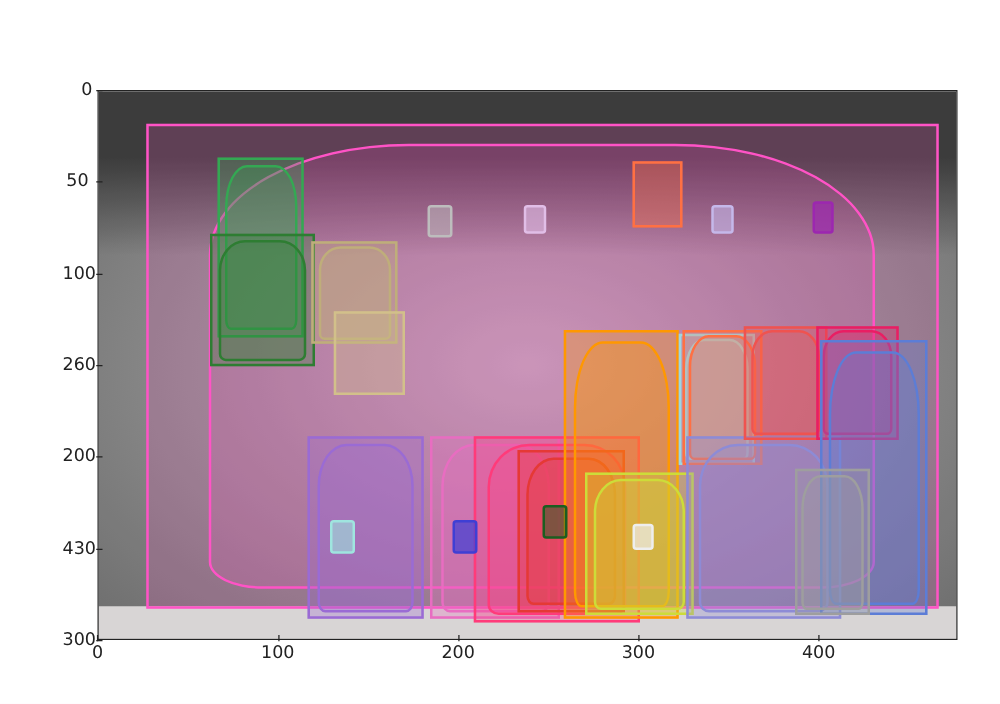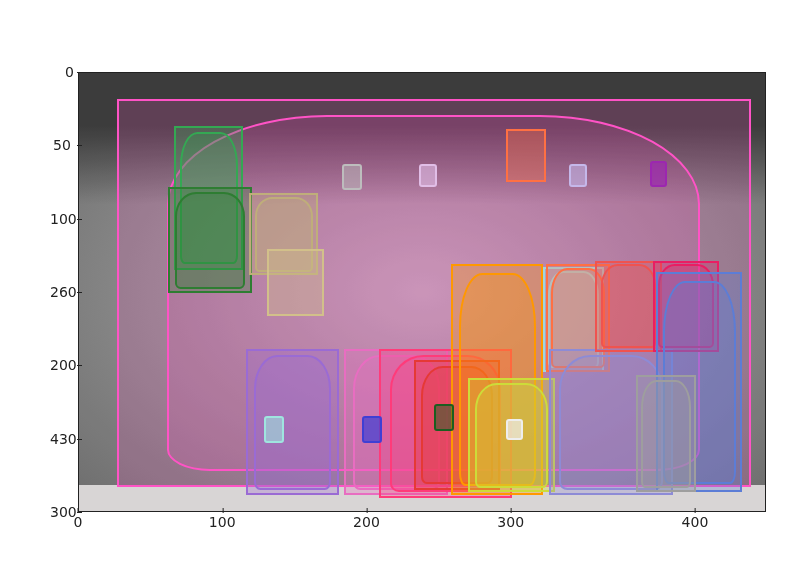--- a/index.html
+++ b/index.html
@@ -152,21 +152,21 @@
           <div class="dot" style="left: 426.935px; top: 346.133px; width: 17.3082px; height: 20.5333px; border-color: rgb(238, 238, 238); background: rgba(238, 238, 238, 0.7);"></div>
         </div>
     </div>
   </div>
 
   <div class="xticks" id="xticks">
       <div class="xtick" style="left: 78px;">0</div>
       <div class="xtick" style="left: 222.235px;">100</div>
       <div class="xtick" style="left: 366.47px;">200</div>
       <div class="xtick" style="left: 510.704px;">300</div>
-      <div class="xtick" style="left: 654.939px; margin-left: 40px;">400</div>
+      <div class="xtick" style="left: 654.939px;">400</div>
     </div>
   <div class="yticks" id="yticks">
       <div class="ytick" style="top: 72px;">0</div>
       <div class="ytick" style="top: 145.333px; text-align: center;">50</div>
       <div class="ytick" style="top: 218.667px;">100</div>
       <div class="ytick" style="top: 292px;">260</div>
       <div class="ytick" style="top: 365.333px;">200</div>
       <div class="ytick" style="top: 438.667px;">430</div>
       <div class="ytick" style="top: 512px;">300</div>
     </div>

